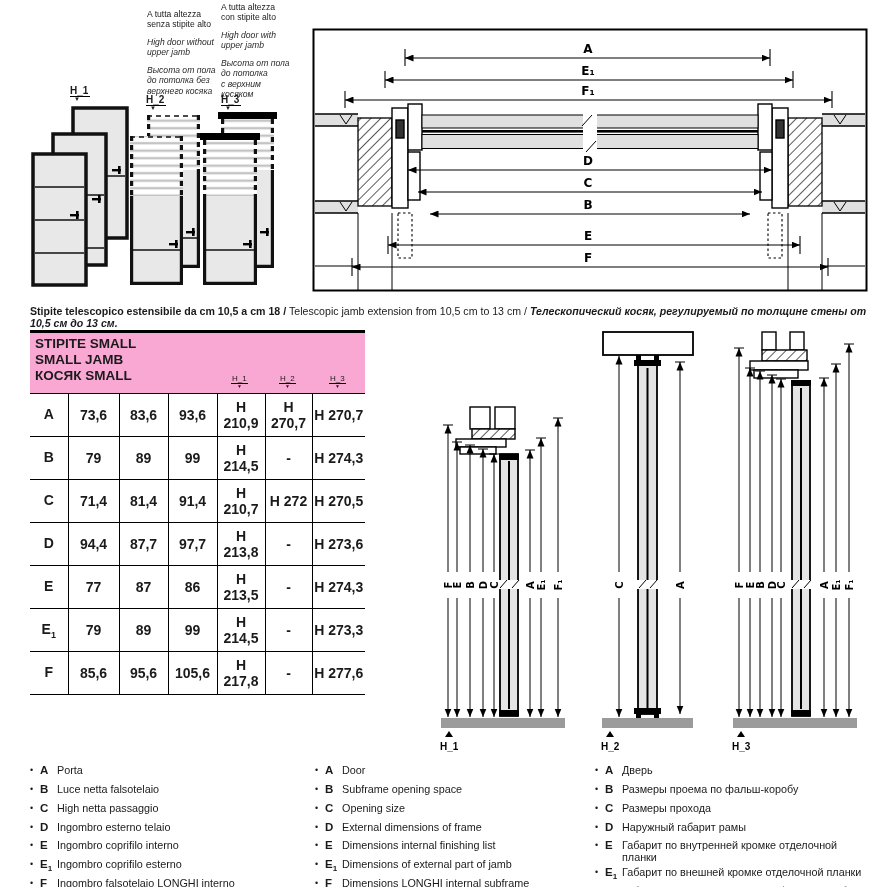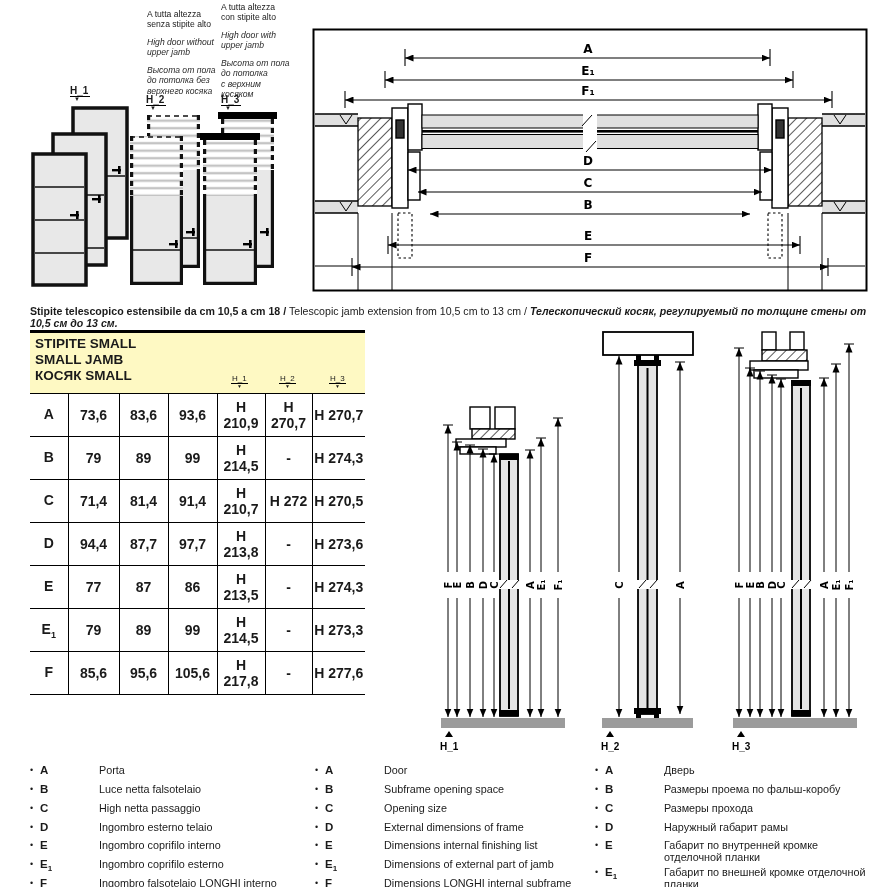--- a/index.html
+++ b/index.html
@@ -12,38 +12,38 @@
   .intro-col .en{font-style:italic;white-space:pre-line;margin-bottom:7px;color:#2a2a2a;}
   .intro-col .ru{font-style:italic;white-space:pre-line;color:#2a2a2a;}
   .hlab{position:absolute;font-size:10px;font-weight:700;border-bottom:1.5px solid #000;padding:0 2px 0 0;}
   .hlab .tri{position:absolute;left:4px;top:11px;font-size:6px;line-height:1;}
   
   .caption{position:absolute;left:30px;top:294px;width:838px;font-size:10.6px;line-height:1.2;}
   .caption .b{font-weight:700;}
   .caption .i{}
   .caption .bi{font-style:italic;font-weight:700;}
   
-  .tbl-header{position:absolute;left:30px;top:330px;width:335px;height:64px;background:#fef9c3;
+  .tbl-header{position:absolute;left:30px;top:330px;width:335px;height:64px;background:#f9a8d4;
               border-top:3px solid #000;border-bottom:1.5px solid #000;box-sizing:border-box;}
   .tbl-title{position:absolute;left:5px;top:3px;font-size:13.5px;font-weight:700;line-height:1.2;white-space:pre-line;}
   .hcol{position:absolute;top:41px;font-size:8px;font-weight:400;border-bottom:1px solid #000;padding:0 1px;}
   .hcol .tri{position:absolute;left:6px;top:10px;font-size:5px;line-height:1;}
   table.dims{position:absolute;left:30px;top:394px;width:335px;border-collapse:collapse;table-layout:fixed;}
   table.dims td{height:42px;border-bottom:1.5px solid #000;border-right:1.5px solid #000;
                 text-align:center;vertical-align:middle;font-size:14px;font-weight:700;padding:0;}
   table.dims td:last-child{border-right:none;}
   table.dims td.rl{font-size:14px;}
   table.dims sub{font-size:9px;}
   
   .leg{position:absolute;top:764px;width:278px;}
   .leg-item{display:flex;align-items:flex-start;margin-bottom:2.6px;font-size:10.8px;line-height:1.12;}
   .leg-bullet{width:10px;font-size:9px;padding-top:1px;}
   .leg-label{width:17px;font-weight:700;font-size:11.5px;flex:none;}
   .leg-label sub{font-size:8px;}
-  .leg-text{flex:1;margin-left:42px;}
+  .leg-text{flex:1;}
   .leg.itl .leg-text{}
   svg text{font-family:"DejaVu Sans","Liberation Sans",sans-serif;}
   .dlab{font-size:12px;font-weight:700;}
   .vlab{font-size:10px;font-weight:700;}
   .hxl{font-size:10px;font-weight:700;font-family:"Liberation Sans",sans-serif;}
 </style>
 </head>
 <body>
 
 <div class="page">

